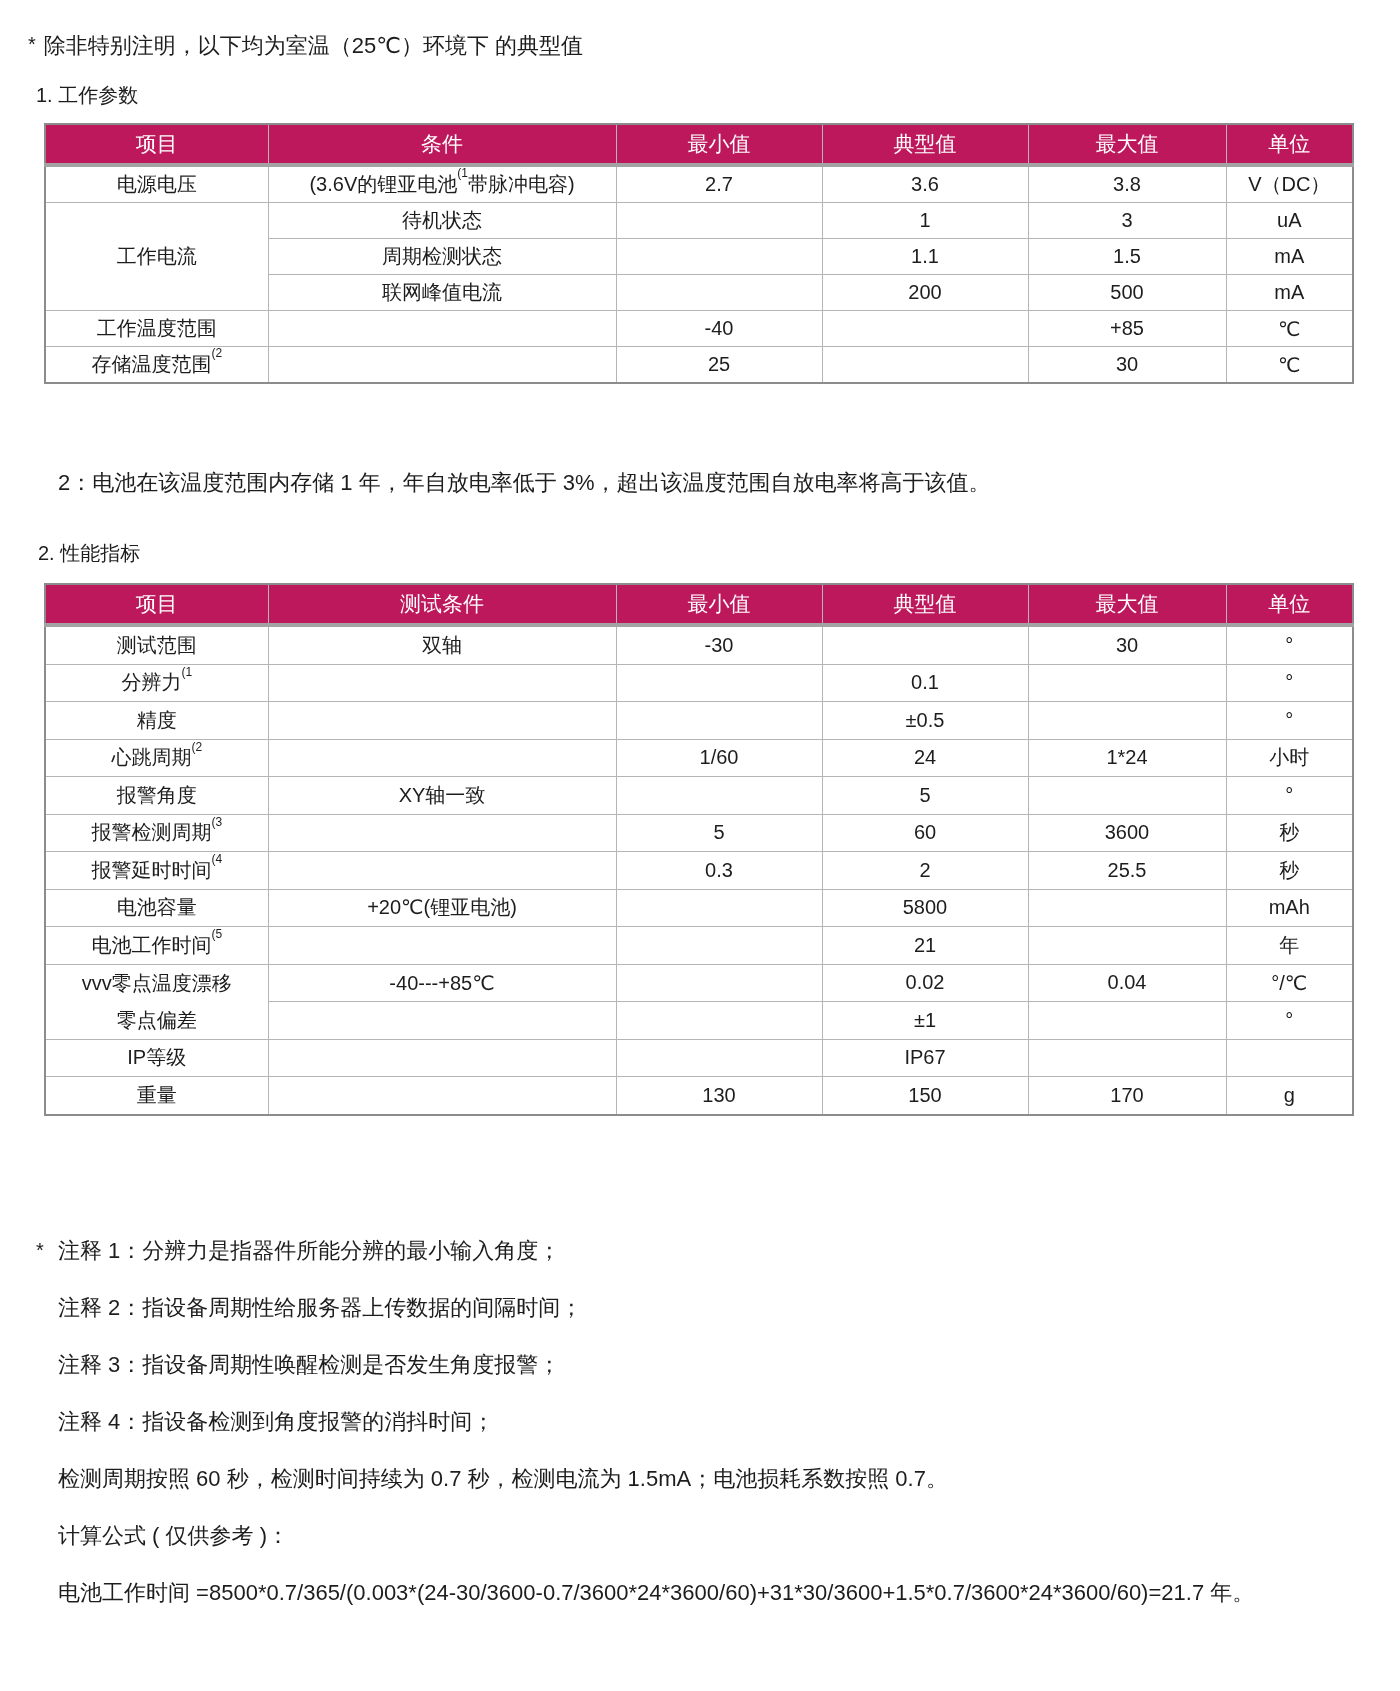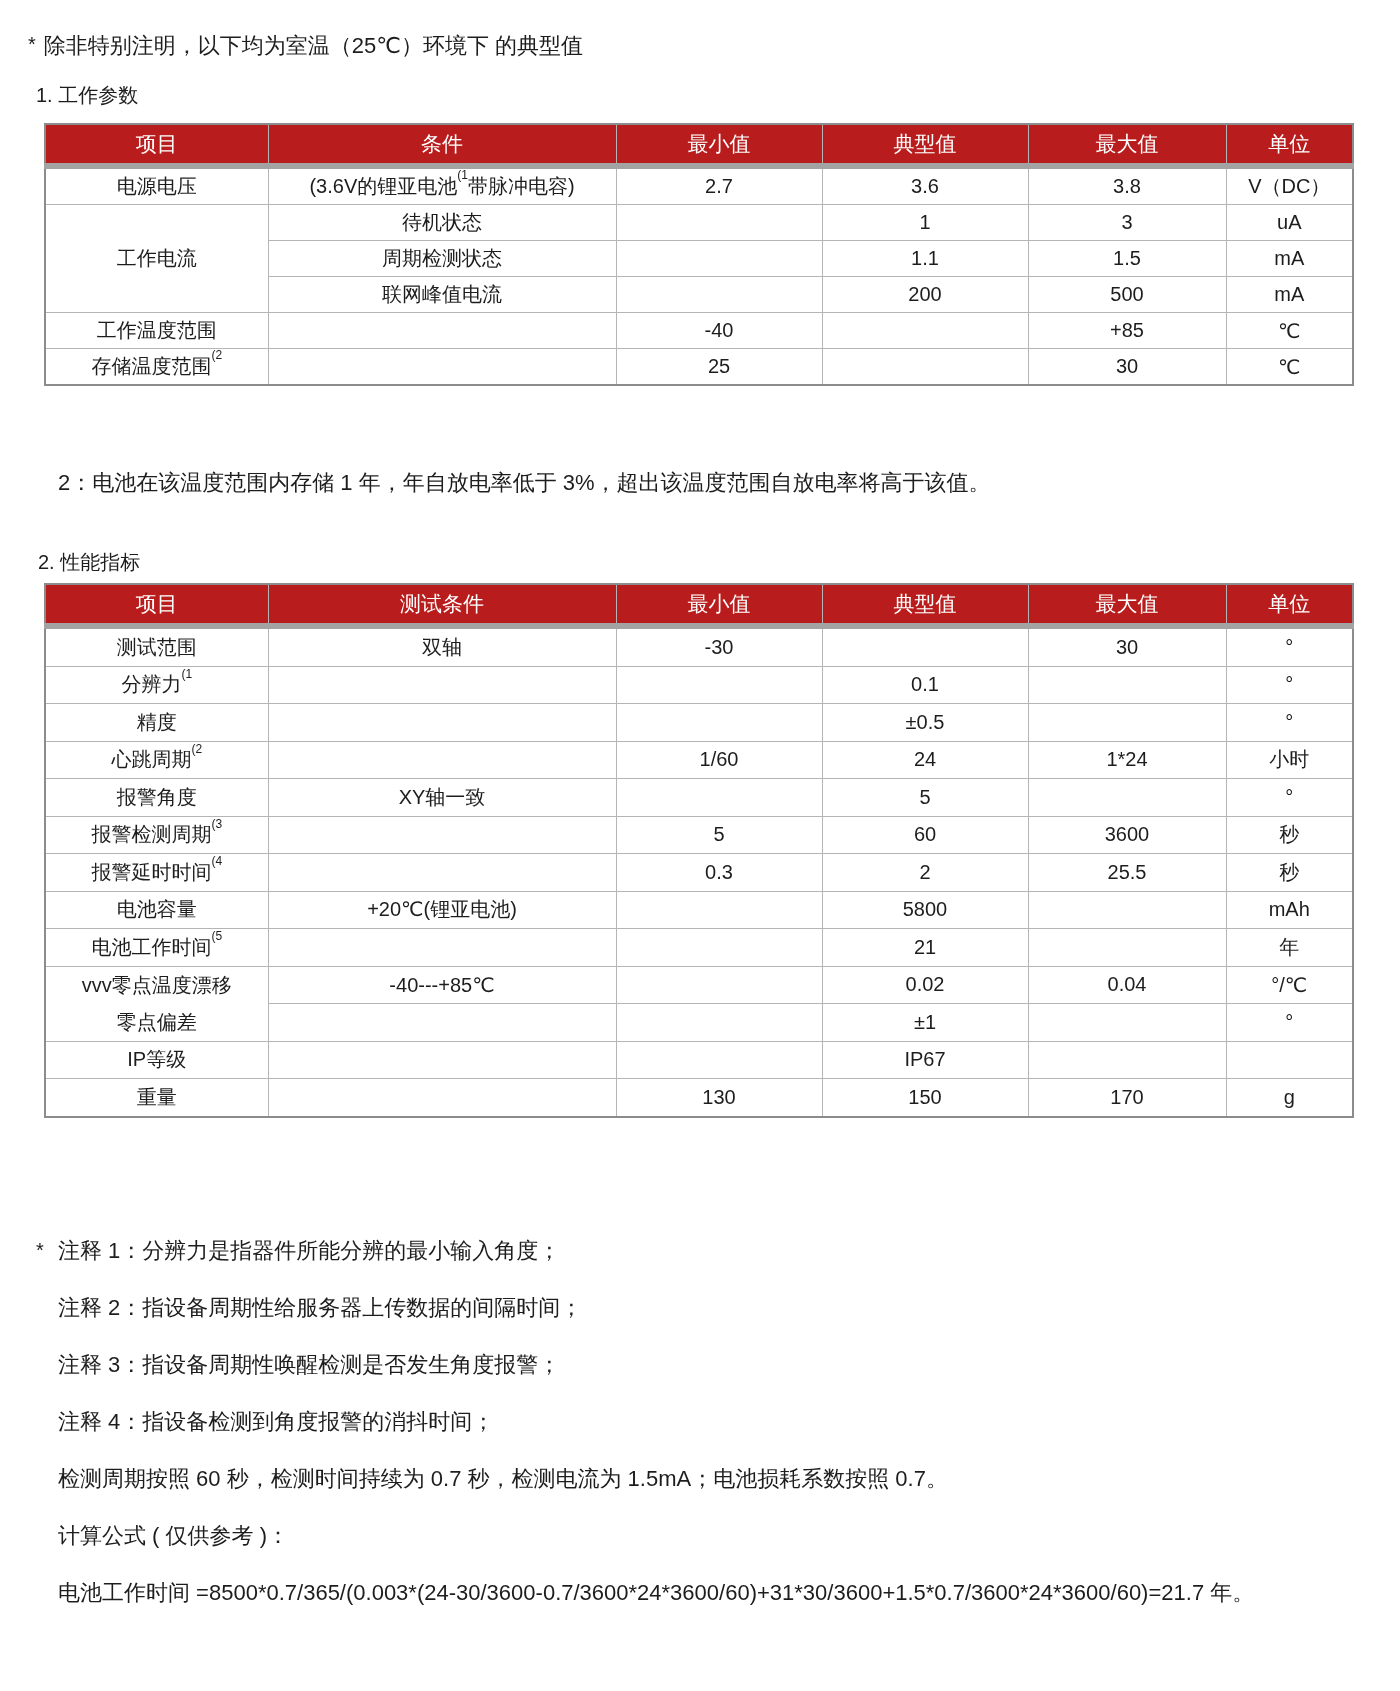--- a/index.html
+++ b/index.html
@@ -24,25 +24,25 @@
   }
   table.spec th, table.spec td{
     border:1px solid #b5b5b5;
     text-align:center;
     vertical-align:middle;
     font-weight:400;
     padding:0 4px;
     overflow:hidden;
   }
   table.spec thead th{
-    background:#b91c1c;
+    background:#be185d;
     color:#ffffff;
     font-size:21px;
     height:38px;
-    border-bottom:6px solid #a3a3a3;
+    border-bottom:4px solid #a3a3a3;
   }
   table.spec td{font-size:20px;color:#1d1d1d;}
   #table1 td{height:35px;}
   #table2 td{height:36.5px;}
   td.merged-stack{padding:0;}
   td.merged-stack .stack-line{height:36.5px;line-height:36.5px;}
   sup.s{font-size:12px;line-height:0;position:relative;top:-6px;}
   .notes2 p{margin:0;height:57px;line-height:57px;font-size:22px;white-space:nowrap;padding-left:20px;position:relative;}
   .notes2 .note-star{position:absolute;left:-2px;top:0;font-size:20px;}
   .n1{font-size:22px;line-height:28px;white-space:nowrap;}
@@ -122,21 +122,21 @@
         <td>25</td>
         <td></td>
         <td>30</td>
         <td>℃</td>
       </tr>
     </tbody>
   </table>
 
   <div class="abs n1" style="top:469px;left:58px;">2：电池在该温度范围内存储 1 年，年自放电率低于 3%，超出该温度范围自放电率将高于该值。</div>
 
-  <div class="abs sec-title" style="top:539px;left:38px;margin-top:9px;">2. 性能指标</div>
+  <div class="abs sec-title" style="top:539px;left:38px;">2. 性能指标</div>
 
   <table id="table2" class="spec abs" style="top:583px;left:44px;">
     <colgroup>
       <col style="width:223px">
         <col style="width:348px">
         <col style="width:206px">
         <col style="width:206px">
         <col style="width:198px">
         <col style="width:127px">
     </colgroup>

